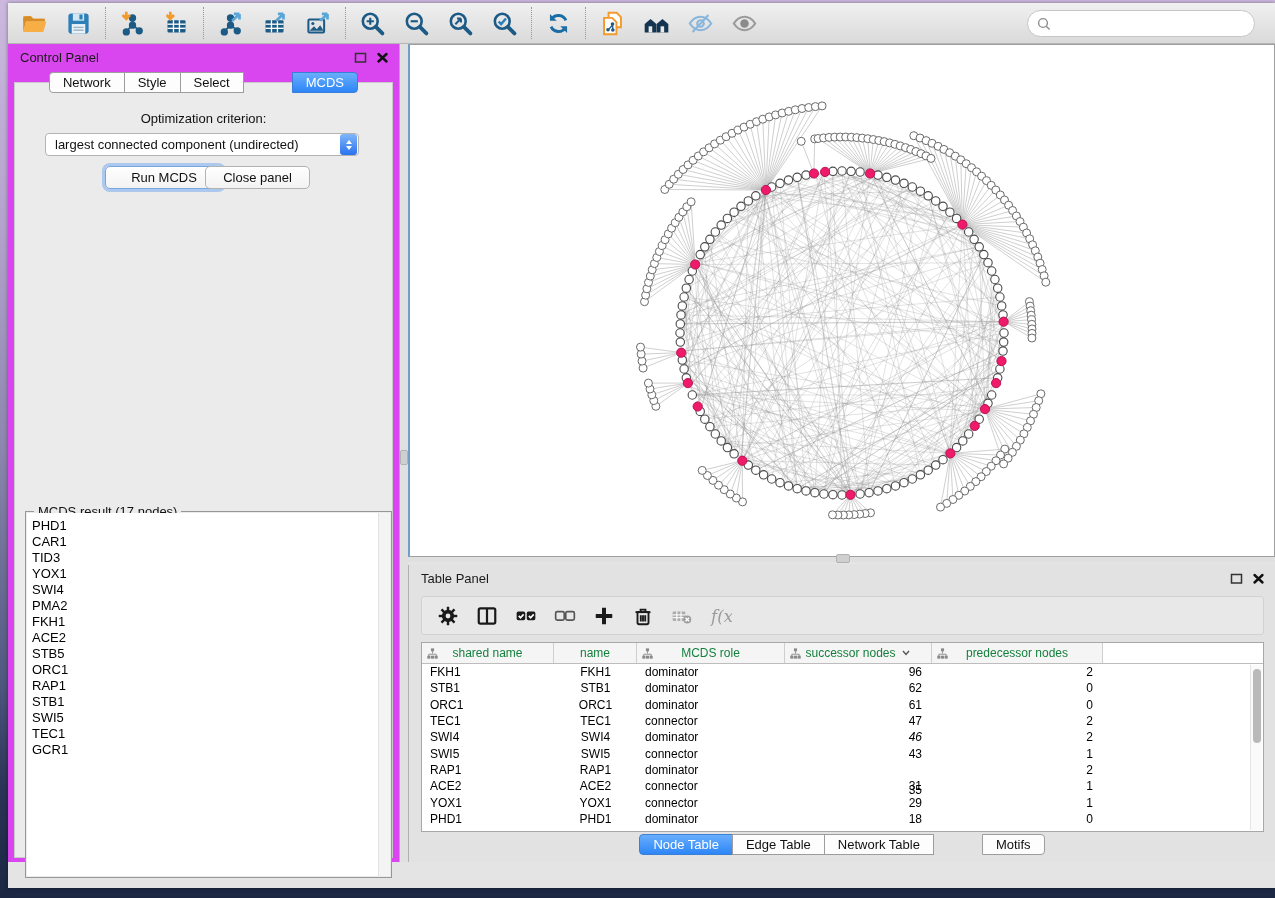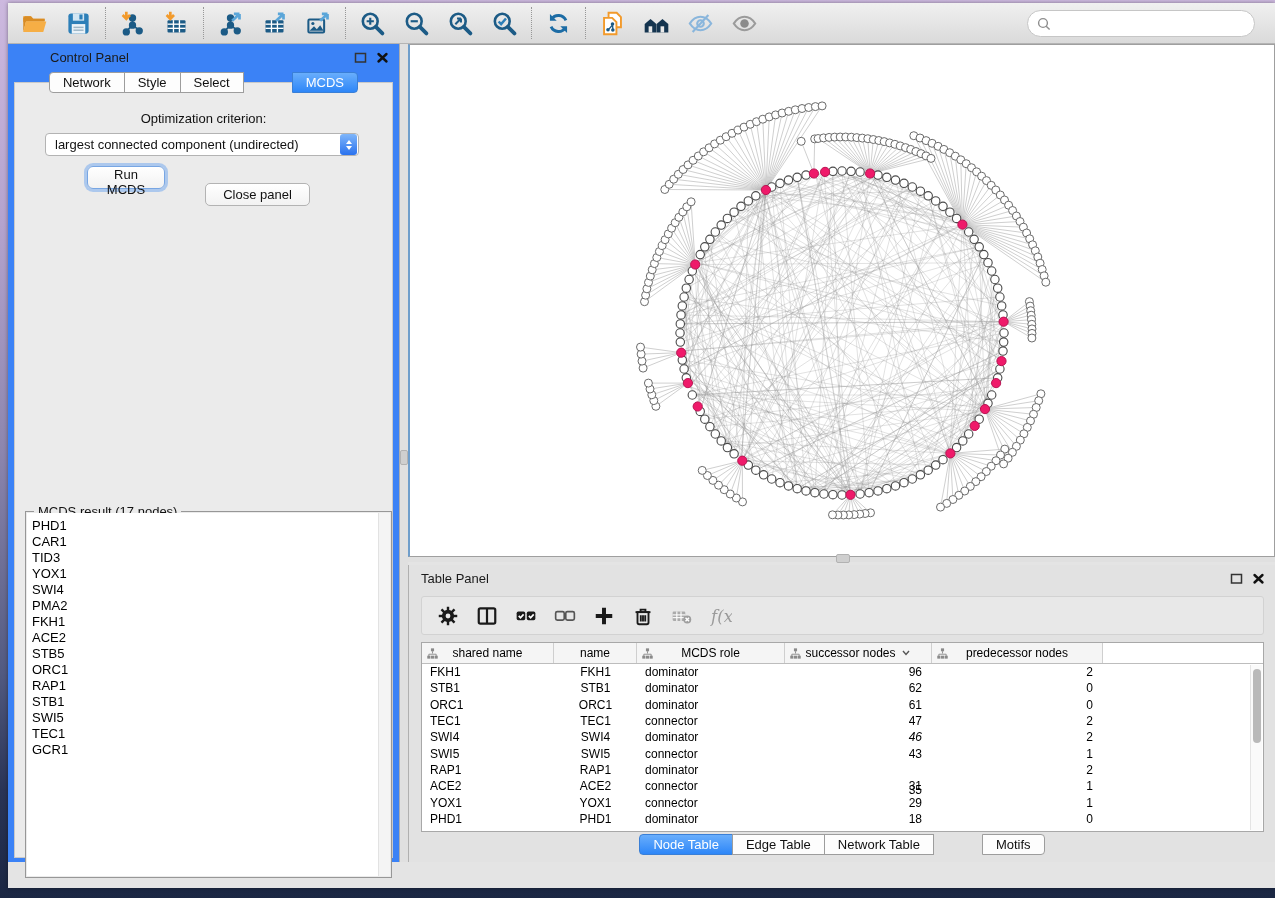--- a/index.html
+++ b/index.html
@@ -17,21 +17,21 @@
     background:linear-gradient(#f0f0f0,#dadada); border-bottom:1px solid #b4b4b4; display:flex; align-items:center; }
   .tb-group { display:flex; align-items:center; gap:17px; padding:0 13px; height:32px; }
   .tb-group + .tb-group { border-left:1px dotted #979797; }
   .tb-btn { width:27px; height:27px; border:none; background:transparent; padding:0; cursor:default; }
   .tb-btn svg { width:27px; height:27px; display:block; }
   .search-box { position:absolute; right:20px; top:7px; width:228px; height:27px; background:#fff;
     border:1px solid #c6c6c6; border-radius:14px; display:flex; align-items:center; padding:0 9px; }
   .search-box svg { width:14px; height:14px; }
   .search-box input { border:none; outline:none; flex:1; margin-left:6px; font-size:13px; background:transparent; }
   
-  .cp { position:absolute; left:0; top:41px; width:392px; height:818px; background:#3b82f6; border-right:1px solid #adadad;padding-left:30px; }
+  .cp { position:absolute; left:0; top:41px; width:392px; height:818px; background:#d946ef; border-right:1px solid #adadad; }
   .panel-header { position:relative; height:26px; }
   .panel-title { position:absolute; left:12px; top:6px; font-size:13px; color:#1a1a1a; }
   .panel-icons { position:absolute; right:10px; top:7px; display:flex; gap:9px; }
   .panel-icons .pi { width:13px; height:13px; }
   .tabs-row { position:absolute; left:0; right:0; display:flex; justify-content:center; z-index:3; }
   .cp .tabs-row { top:28px; }
   .tab { height:21px; line-height:20px; padding:0 13px; font-size:13px; color:#111; background:#fdfdfd;
     border:1px solid #9d9d9d; margin-left:-1px; cursor:default; }
   .tab:first-child { border-radius:4px 0 0 4px; margin-left:0; }
   .tab:last-child { border-radius:0 4px 4px 0;margin-left:48px; }
@@ -41,22 +41,22 @@
   .criterion { position:absolute; left:30px; top:50px; width:314px; height:23px; background:#fff;
     border:1px solid #b3b3b3; border-radius:4px; font-size:13px; color:#111; display:flex; align-items:center; }
   .criterion .val { flex:1; padding-left:9px; white-space:nowrap; overflow:hidden; }
   .stepper { width:17px; height:21px; margin:0 1px; border-radius:3px; background:linear-gradient(#7fb6fa,#2a72ee);
     display:flex; flex-direction:column; align-items:center; justify-content:center; gap:2px; }
   .stepper i { width:0; height:0; border-left:3.5px solid transparent; border-right:3.5px solid transparent; }
   .stepper .up { border-bottom:4px solid #fff; }
   .stepper .dn { border-top:4px solid #fff; }
   .btn { height:23px; background:linear-gradient(#ffffff,#f2f2f2); border:1px solid #b3b3b3; border-radius:5px;
     font-size:13px; color:#111; padding:0 14px; font-family:inherit; }
-  .run-btn  { position:absolute; left:72px;  top:83px; width:78px;  border-color:#78a6e3; box-shadow:0 0 0 3px rgba(110,165,240,.5);border-radius:6px; }
-  .close-btn{ position:absolute; left:190px; top:83px; width:105px;margin-top:17px; }
+  .run-btn  { position:absolute; left:90px;  top:83px; width:118px;  border-color:#78a6e3; box-shadow:0 0 0 3px rgba(110,165,240,.5); }
+  .close-btn{ position:absolute; left:190px; top:83px; width:105px; }
   .result-box { position:absolute; left:10px; top:428px; width:367px; height:367px; border:1px solid #979797; background:#ebebeb; }
   .result-title { position:absolute; left:8px; top:-8px; background:#ebebeb; padding:0 4px; font-size:13px; color:#111; }
   .result-list { position:absolute; left:1px; right:1px; top:1px; bottom:1px; background:#fff; overflow:hidden; }
   .result-scroll { position:absolute; right:0; top:0; bottom:0; width:12px; background:#f4f4f4; border-left:1px solid #e2e2e2; }
   .result-items { position:absolute; left:5px; top:5px; right:14px; }
   .result-item { font-size:13px; line-height:16px; color:#000; }
   
   .vsplit { position:absolute; left:392px; top:41px; width:8px; height:818px; background:#e0e0e0; }
   .vsplit .grip { position:absolute; left:0; top:406px; width:8px; height:15px; background:#cfcfcf; border:1px solid #b2b2b2; border-radius:2px; }
   .hsplit { position:absolute; left:400px; top:554px; width:867px; height:5px; background:#e0e0e0; }
@@ -74,21 +74,21 @@
   .net-canvas svg { position:absolute; left:0; top:0; }
   
   .tp { position:absolute; left:400px; top:562px; width:867px; height:297px; background:#e2e2e2; border-left:1px solid #b0b0b0; }
   .tp-toolbar { position:absolute; left:12px; top:31px; width:843px; height:39px; background:#e8e8e8;
     border:1px solid #d2d2d2; border-radius:3px; display:flex; align-items:center; gap:17px; padding-left:15px; }
   .tp-tool { width:22px; height:22px; }
   .tp-tool svg { width:22px; height:22px; display:block; }
   .tp-table { position:absolute; left:12px; top:77px; width:843px; height:190px; background:#fff; border:1px solid #a8a8a8; overflow:hidden; }
   .thead { display:flex; height:21px; border-bottom:1px solid #bdbdbd; }
   .th { background:#f5f5f5; border-right:1px solid #cfcfcf; display:flex; align-items:center; justify-content:center;
-    gap:5px; font-size:12px; color:#000000; position:relative; }
+    gap:5px; font-size:12px; color:#15803d; position:relative; }
   .th .tree { position:absolute; left:5px; top:5px; }
   .tbody .tr { display:flex; height:16.3px; align-items:center; }
   .td { font-size:12px; color:#000; white-space:nowrap; overflow:hidden; }
   .td.left { text-align:left; padding-left:8px; }
   .td.center { text-align:center; }
   .td.right { text-align:right; padding-right:10px; }
   .tp-scroll { position:absolute; right:1px; top:22px; bottom:1px; width:12px; background:#fafafa; border-left:1px solid #e4e4e4; }
   .tp-thumb { position:absolute; left:2px; top:4px; width:8px; height:74px; background:#b9b9b9; border-radius:4px; }
   .tp .tabs-row { top:269px; }
   

